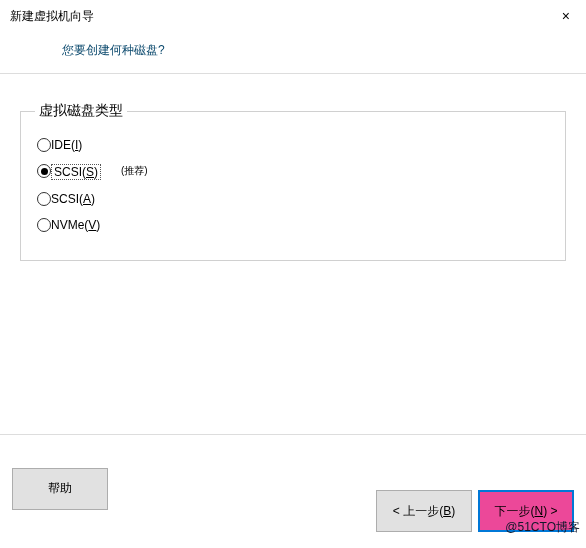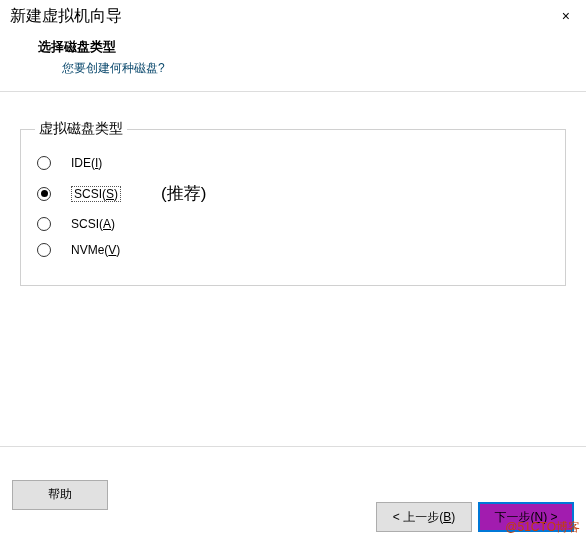--- a/index.html
+++ b/index.html
@@ -12,21 +12,21 @@
       overflow: hidden;
       position: relative;
     }
     .titlebar {
       display: flex;
       justify-content: space-between;
       align-items: center;
       padding: 6px 10px 4px 10px;
       height: 30px;
     }
-    .titlebar .title { font-size: 16px; }
+    .titlebar .title { font-size: 12px; }
     .titlebar .close {
       font-size: 14px;
       font-family: Arial, sans-serif;
       cursor: pointer;
       padding: 2px 6px;
     }
     .header {
       padding: 8px 20px 14px 20px;
       border-bottom: 1px solid #ddd;
     }
@@ -36,23 +36,22 @@
     .content {
       padding: 28px 20px 10px 20px;
     }
     fieldset {
       border: 1px solid #d0d0d0;
       padding: 12px 14px 18px 14px;
     }
     legend { font-size: 14px; padding: 0 4px; }
     .radio-row {
       display: flex;
-      align-items: center;
       margin: 6px 0 12px 2px;
-      gap: 20px;
+      gap: 0;
     }
     .radio-row:last-child { margin-bottom: 10px; }
     .radio {
       width: 14px; height: 14px;
       border: 1px solid #333;
       border-radius: 50%;
       display: inline-flex;
       align-items: center;
       justify-content: center;
       background: #fff;
@@ -68,70 +67,69 @@
     .radio-label {
       font-size: 12px;
       cursor: pointer;
     }
     .radio-label.selected {
       border: 1px dotted #555;
       padding: 0 2px;
     }
     .recommend {
       margin-left: 20px;
-      font-size: 17px;
+      font-size: 10px;
     }
     .underline { text-decoration: underline; }
 
     .footer {
       position: absolute;
       bottom: 10px;
       left: 0;
       width: 100%;
       padding: 6px 12px;
       display: flex;
       align-items: center;
       border-top: 1px solid #ddd;
       padding-top: 10px;
     }
     .btn {
       font-family: inherit;
       font-size: 12px;
-      height: 30px;
+      height: 42px;
       padding: 0 8px;
       background: #e1e1e1;
       border: 1px solid #adadad;
       cursor: pointer;
       min-width: 96px;
     }
     .btn.primary {
       border: 2px solid #0078d7;
-      background: #a21caf;
+      background: #ec4899;
     }
     .spacer { flex: 1; }
     .btn-group { display: flex; gap: 6px; margin-top: 45px; }
     .watermark {
       position: absolute;
       right: 6px;
       bottom: 12px;
       font-size: 12px;
-      color: #c2410c;
+      color: #0f172a;
       pointer-events: none;
     }
   </style>
 </head>
 <body>
 
 <div class="titlebar">
   <span class="title">新建虚拟机向导</span>
   <span class="close">×</span>
 </div>
 
 <div class="header">
-  <div class="heading">选择磁盘类型</div>
   <div class="subheading">您要创建何种磁盘?</div>
 </div>
 
 <div class="content">
   <fieldset>
     <legend>虚拟磁盘类型</legend>
 
     <div class="radio-row">
       <span class="radio"></span>
       <span class="radio-label">

